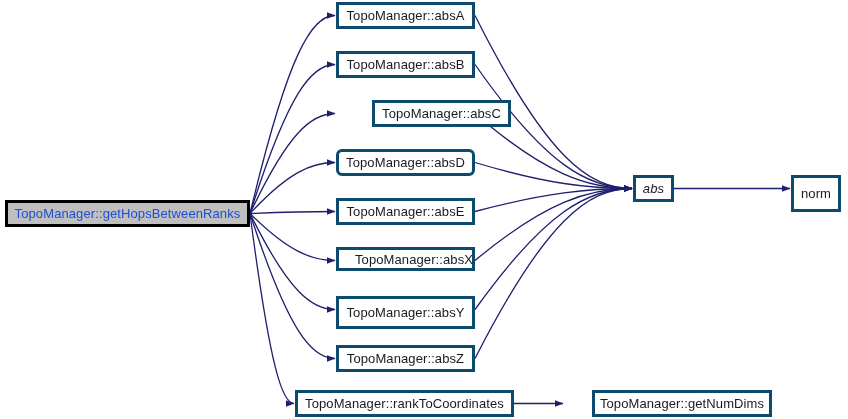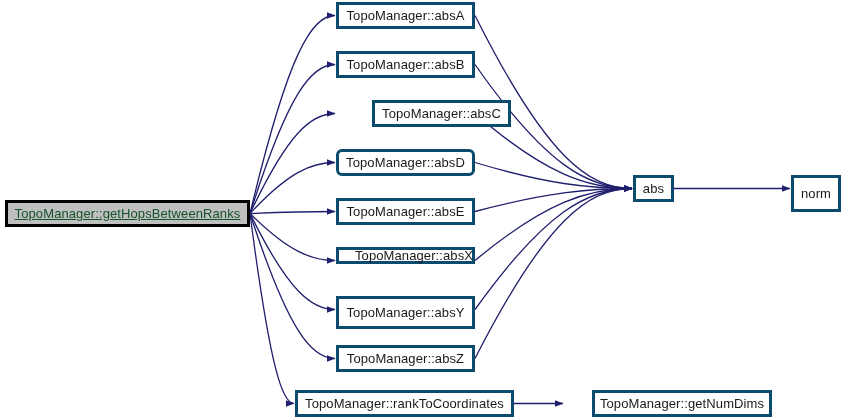--- a/index.html
+++ b/index.html
@@ -33,22 +33,21 @@
     display: flex;
     align-items: center;
     justify-content: center;
     white-space: nowrap;
     letter-spacing: 0.1px;
     z-index: 5;
   }
   .node.current {
     background: #bfbfbf;
     border-color: #000000;
-    color: #14532d;
-    text-decoration: underline;
+    color: #1d4ed8;
   }
 </style>
 </head>
 <body>
 
 <div id="canvas">
   <svg id="edges" viewBox="0 0 848 419">
     <defs>
       <marker id="arrowhead" markerWidth="9" markerHeight="7" refX="8.5" refY="3.5" orient="auto" markerUnits="userSpaceOnUse">
         <polygon points="0,0 9,3.5 0,7" fill="#1f1f6e"></polygon>
@@ -76,21 +75,21 @@
         <path d="M514,403.5 L563,403.5" marker-end="url(#arrowhead)"></path>
       </g>
   </svg>
   <div id="node-layer">
       <div class="node current" style="left: 5px; top: 200px; width: 245px; height: 27px;">TopoManager::getHopsBetweenRanks</div>
       <div class="node" style="left: 336px; top: 2px; width: 139px; height: 27px;">TopoManager::absA</div>
       <div class="node" style="left: 336px; top: 51px; width: 139px; height: 27px;">TopoManager::absB</div>
       <div class="node" style="left: 336px; top: 100px; width: 139px; height: 27px; margin-left: 36px;">TopoManager::absC</div>
       <div class="node" style="left: 336px; top: 149px; width: 139px; height: 27px; border-radius: 6px;">TopoManager::absD</div>
       <div class="node" style="left: 336px; top: 198px; width: 139px; height: 27px;">TopoManager::absE</div>
-      <div class="node" style="left: 336px; top: 247px; width: 139px; height: 17px; padding-left: 17px;">TopoManager::absX</div>
+      <div class="node" style="left: 336px; top: 247px; width: 139px; height: 24px; padding-left: 17px;">TopoManager::absX</div>
       <div class="node" style="left: 336px; top: 296px; width: 139px; height: 33px;">TopoManager::absY</div>
       <div class="node" style="left: 336px; top: 345px; width: 139px; height: 27px;">TopoManager::absZ</div>
       <div class="node" style="left: 295px; top: 390px; width: 219px; height: 27px;">TopoManager::rankToCoordinates</div>
       <div class="node" style="left: 560px; top: 390px; width: 180px; height: 27px; margin-left: 32px;">TopoManager::getNumDims</div>
-      <div class="node" style="left: 633px; top: 175px; width: 41px; height: 27px;">abs</div>
+      <div class="node" style="left: 633px; top: 175px; width: 41px; height: 27px; font-style: italic;">abs</div>
       <div class="node" style="left: 791px; top: 175px; width: 50px; height: 37px;">norm</div>
     </div>
 </div>
 
 </body></html>

